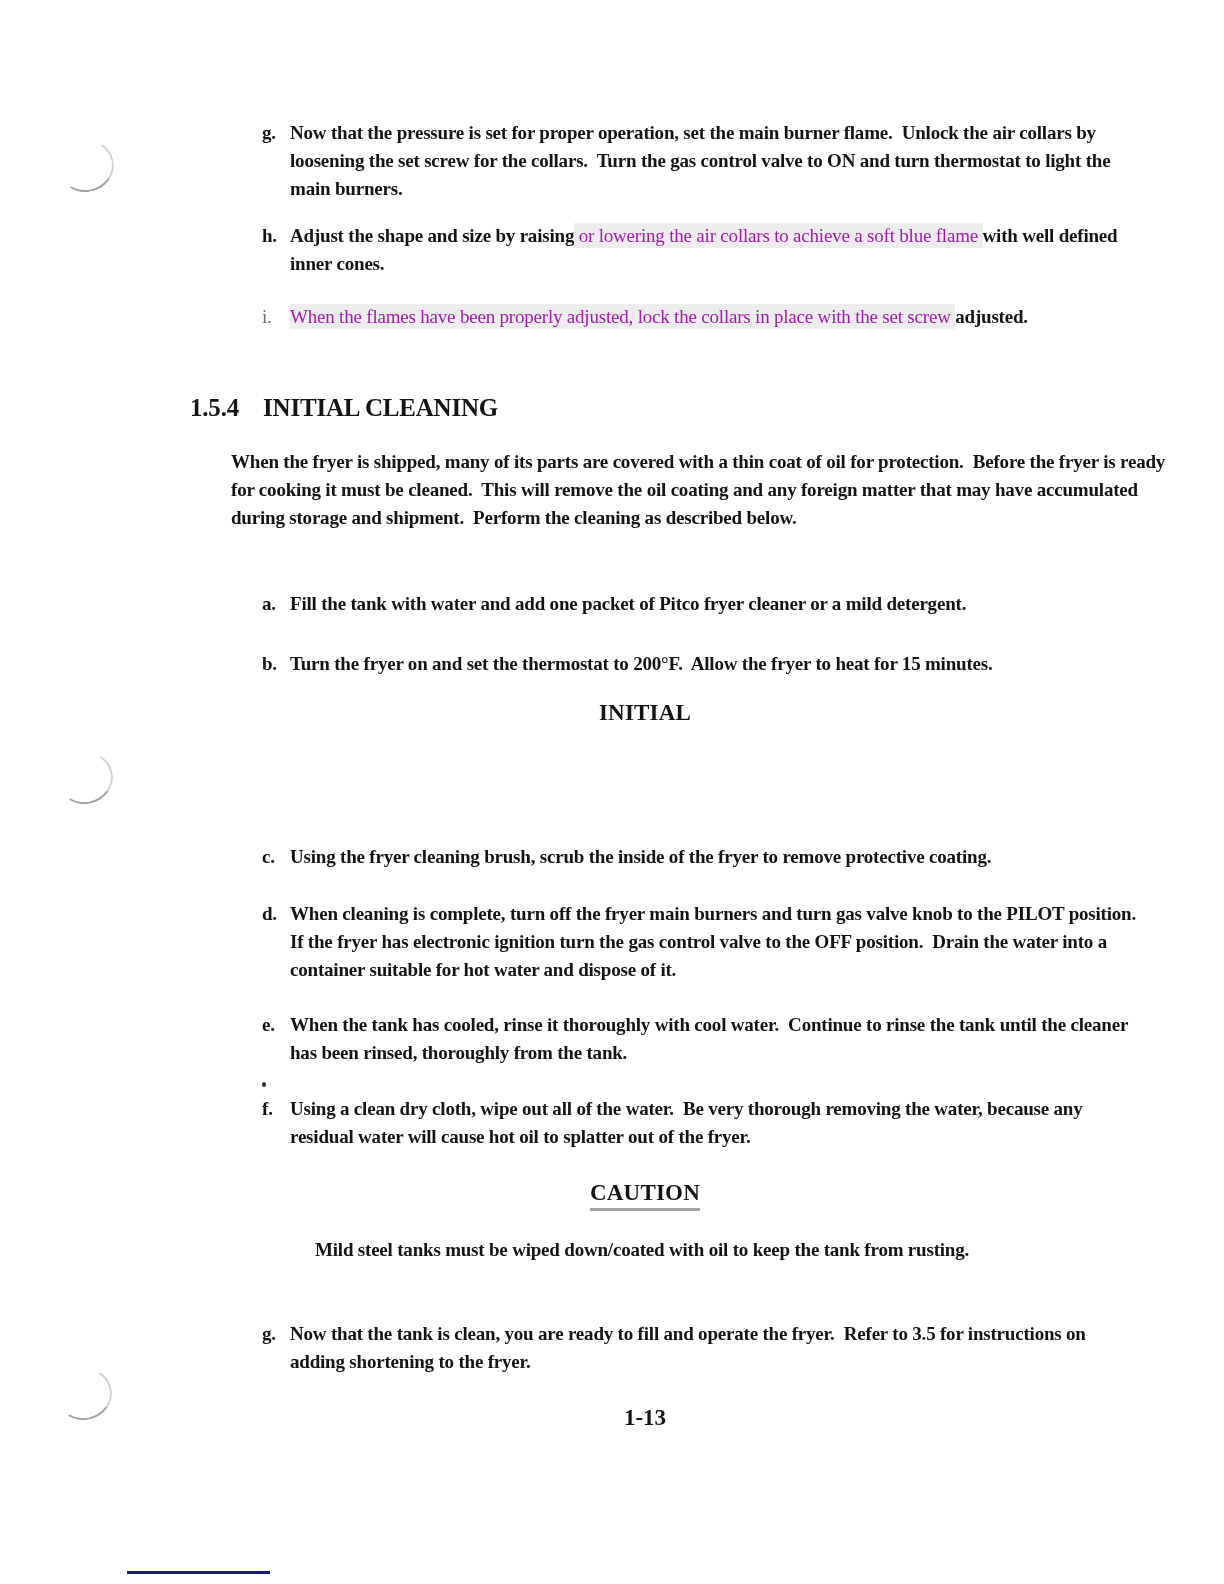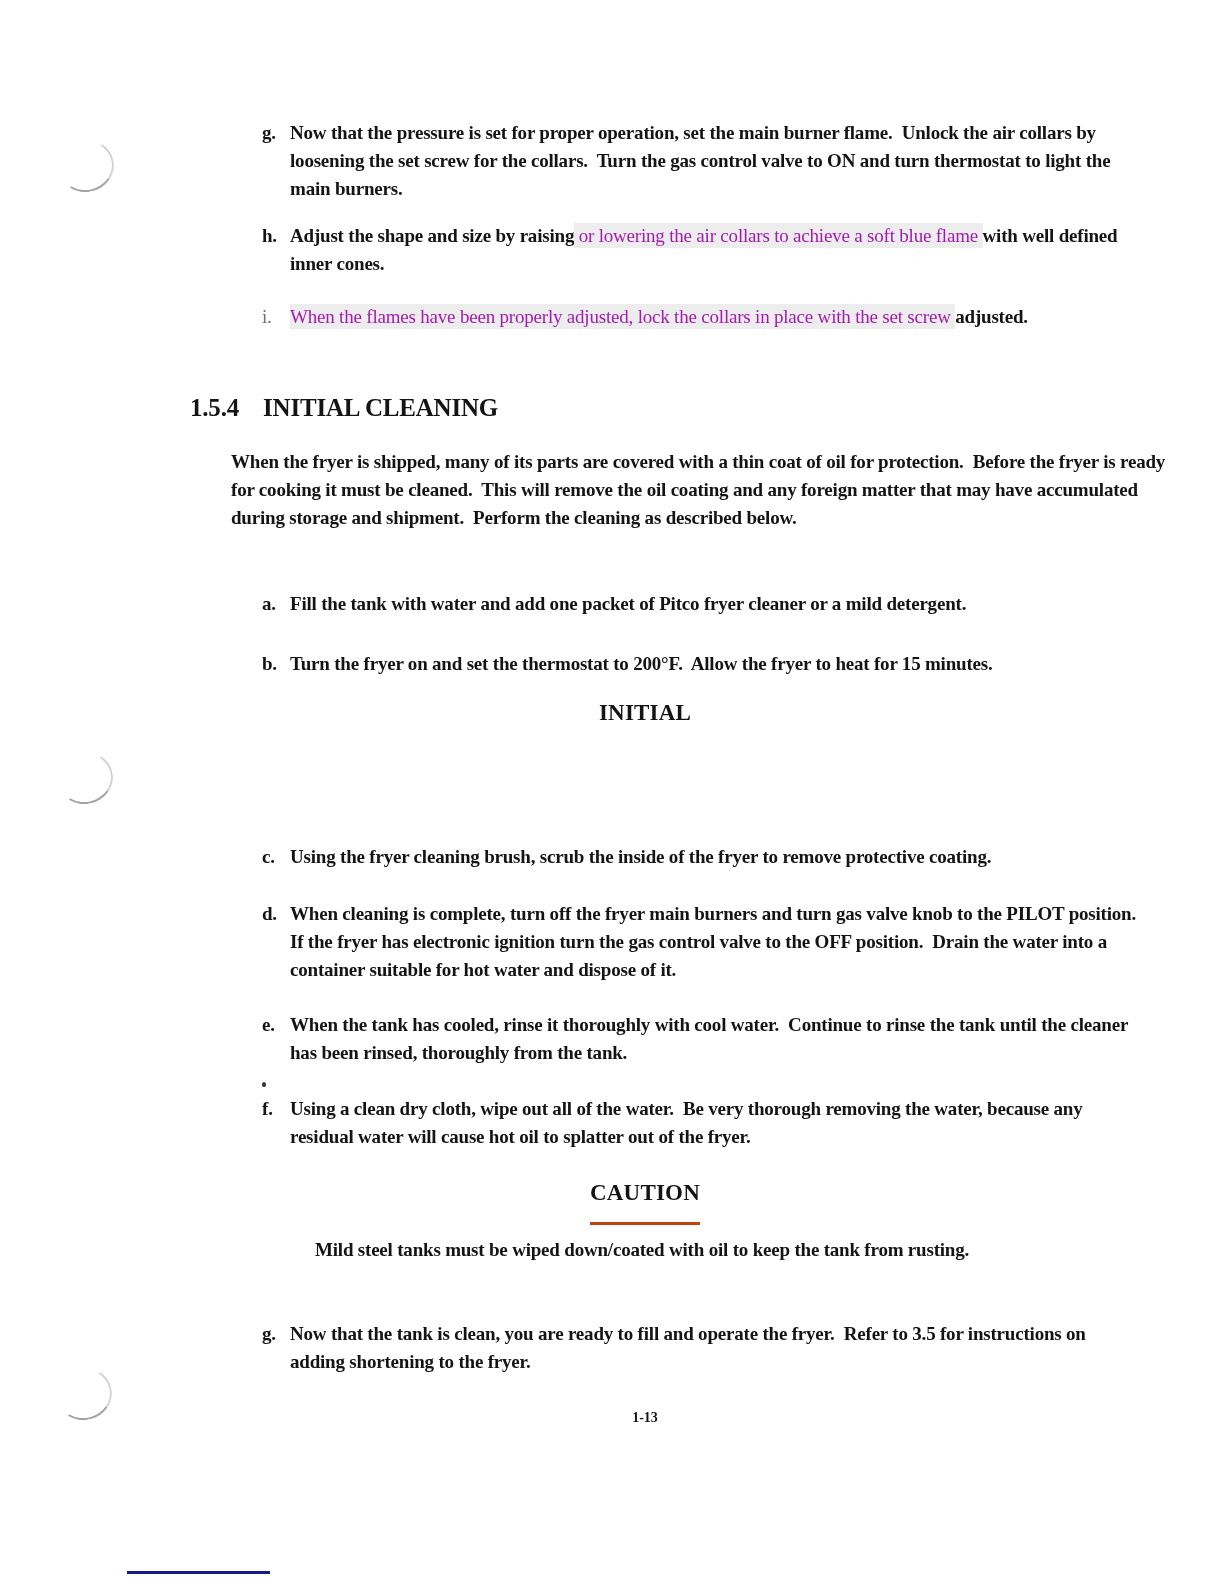--- a/index.html
+++ b/index.html
@@ -30,22 +30,22 @@
     background:#ededed;
     padding:2px 0;
   }
   .marker-faded{font-weight:400;color:#6f6f6f;}
   
   .heading{font-size:25px;line-height:32px;font-weight:700;letter-spacing:-0.2px;}
   .heading .num{display:inline-block;margin-right:24px;}
   
   .centerband{left:190px;width:910px;text-align:center;}
   .subhead{font-size:23px;line-height:30px;font-weight:700;letter-spacing:0.2px;}
-  .underlined{border-bottom:3px solid #c2410c;padding-bottom:17px;}
-  .pagenum{font-size:14px;line-height:26px;font-weight:700;}
+  .underlined{border-bottom:3px solid #a3a3a3;padding-bottom:3px;}
+  .pagenum{font-size:23px;line-height:26px;font-weight:700;}
   
   .binder-arc{
     position:absolute;width:52px;height:48px;
     border:2px solid transparent;
     border-bottom-color:#a3a3a3;
     border-right-color:#d2d2d2;
     border-radius:50%;
     transform:rotate(-12deg);
   }
   .stray-dot{

